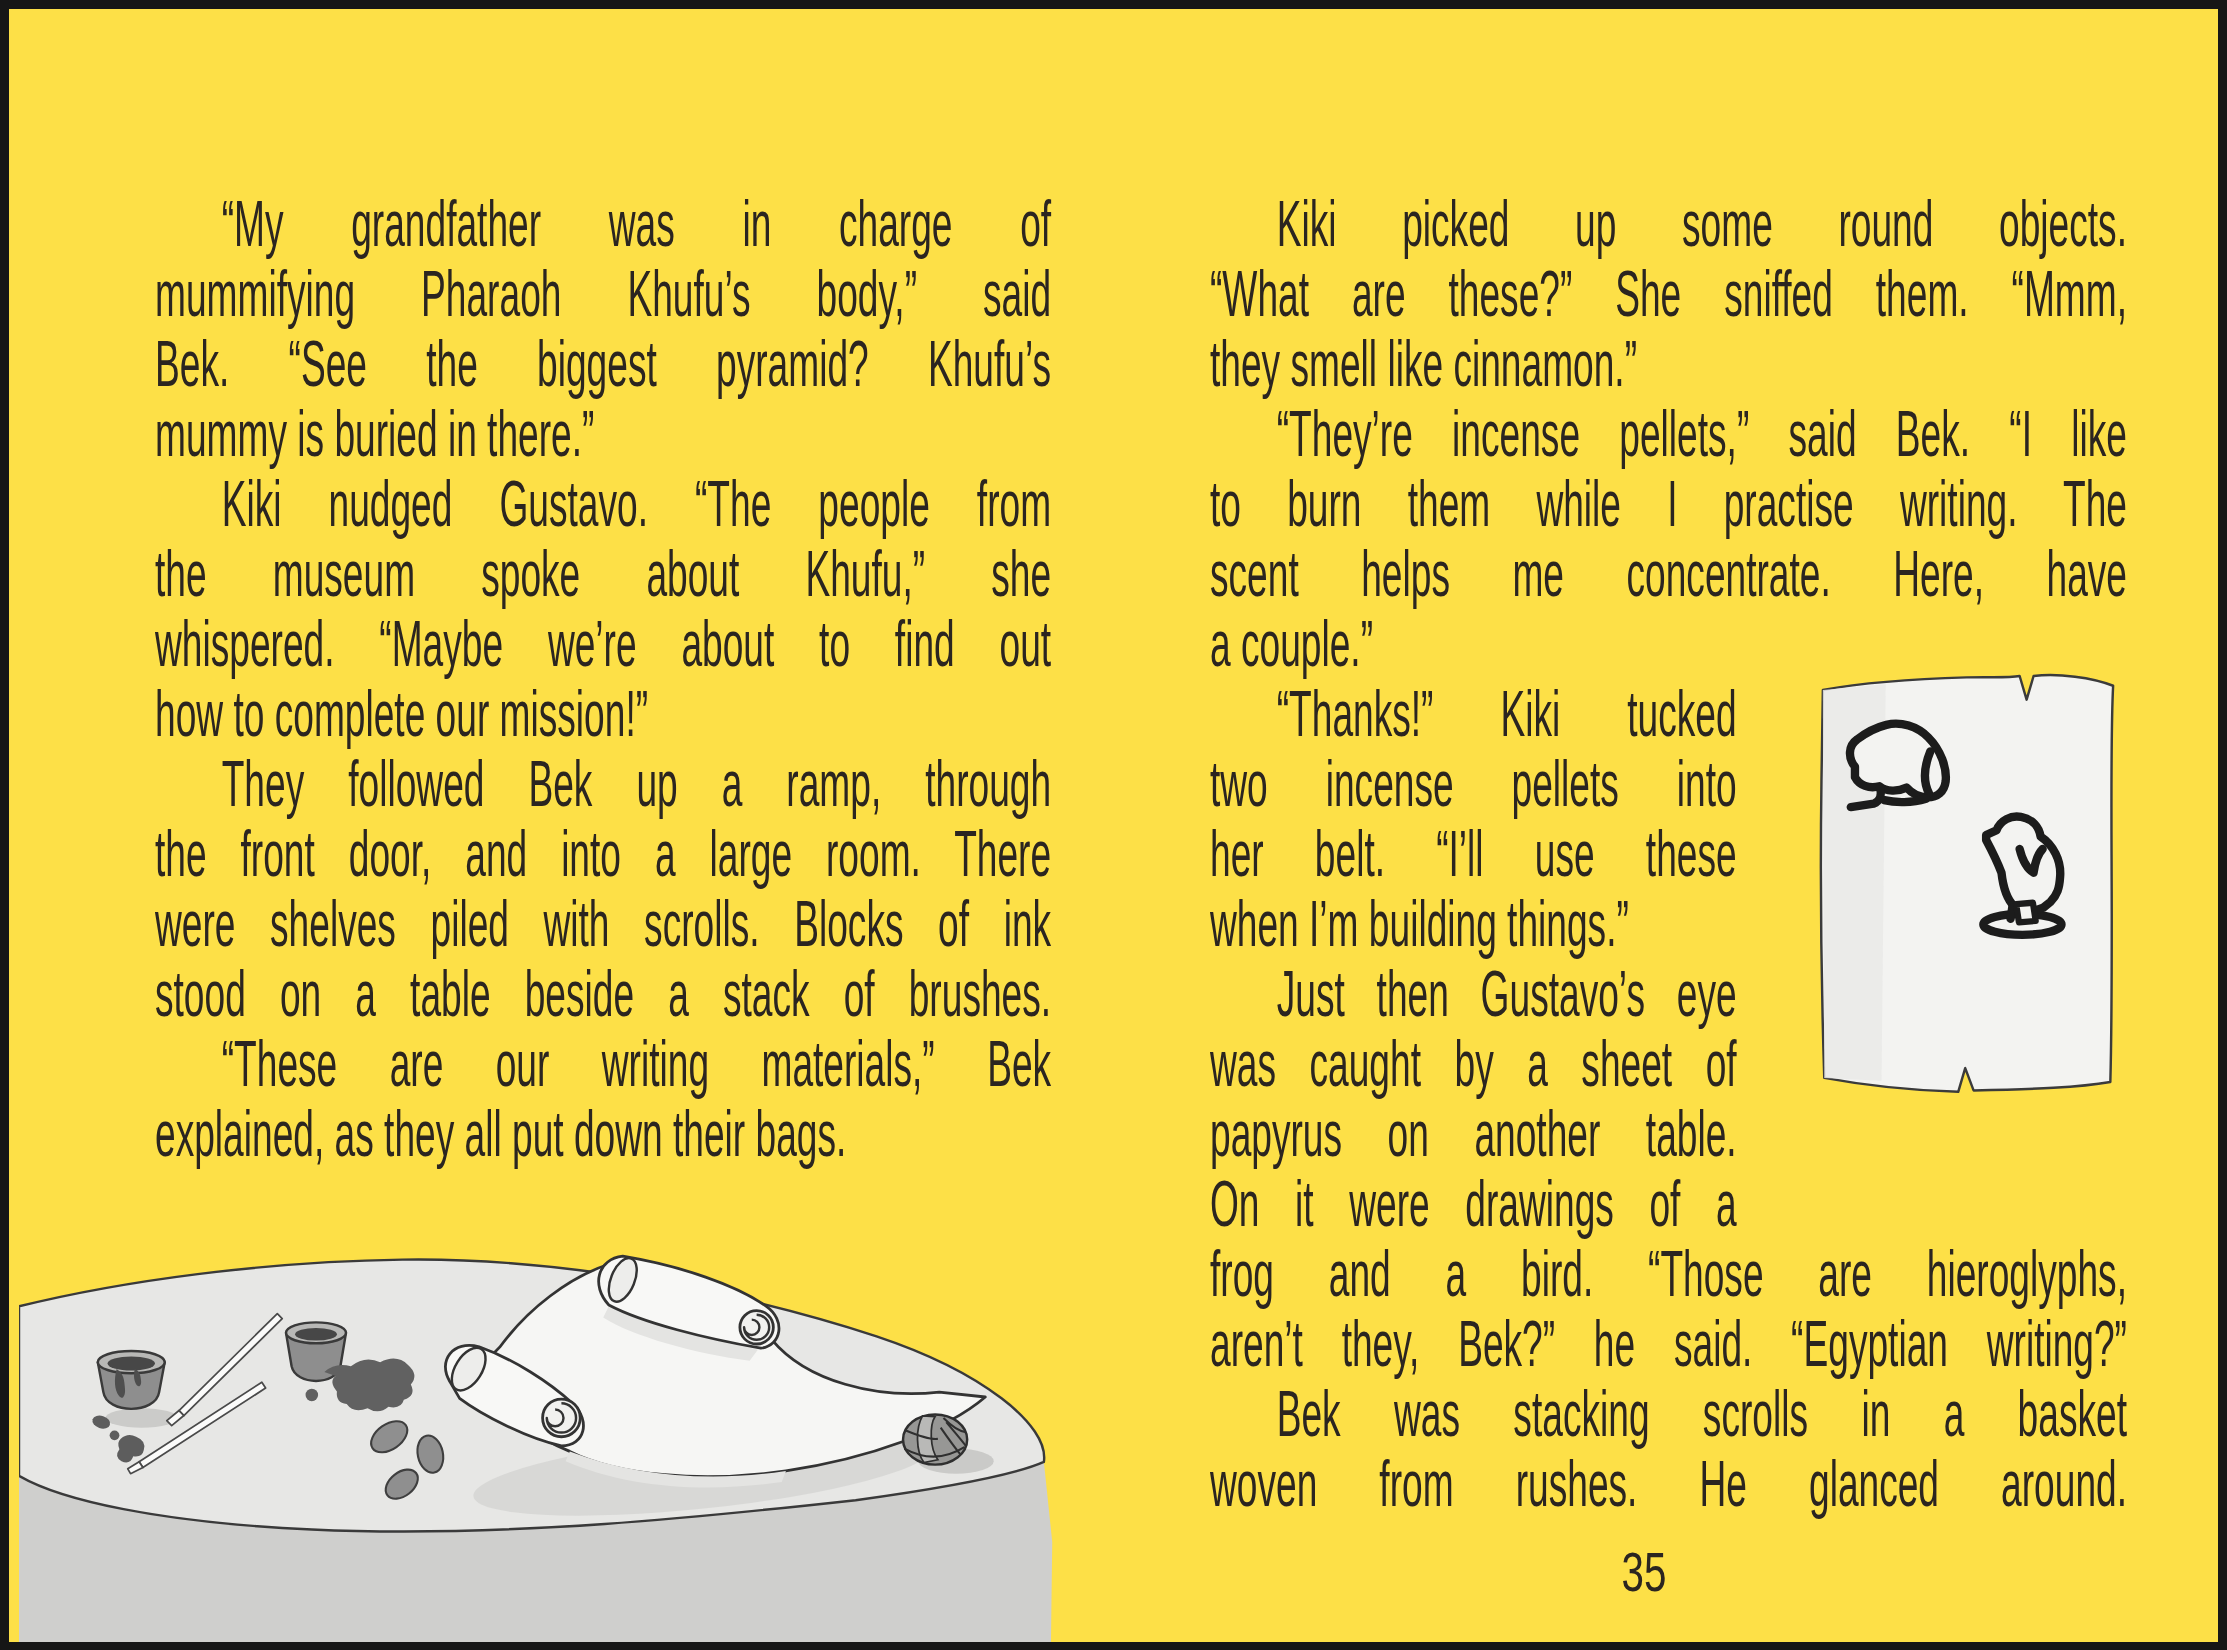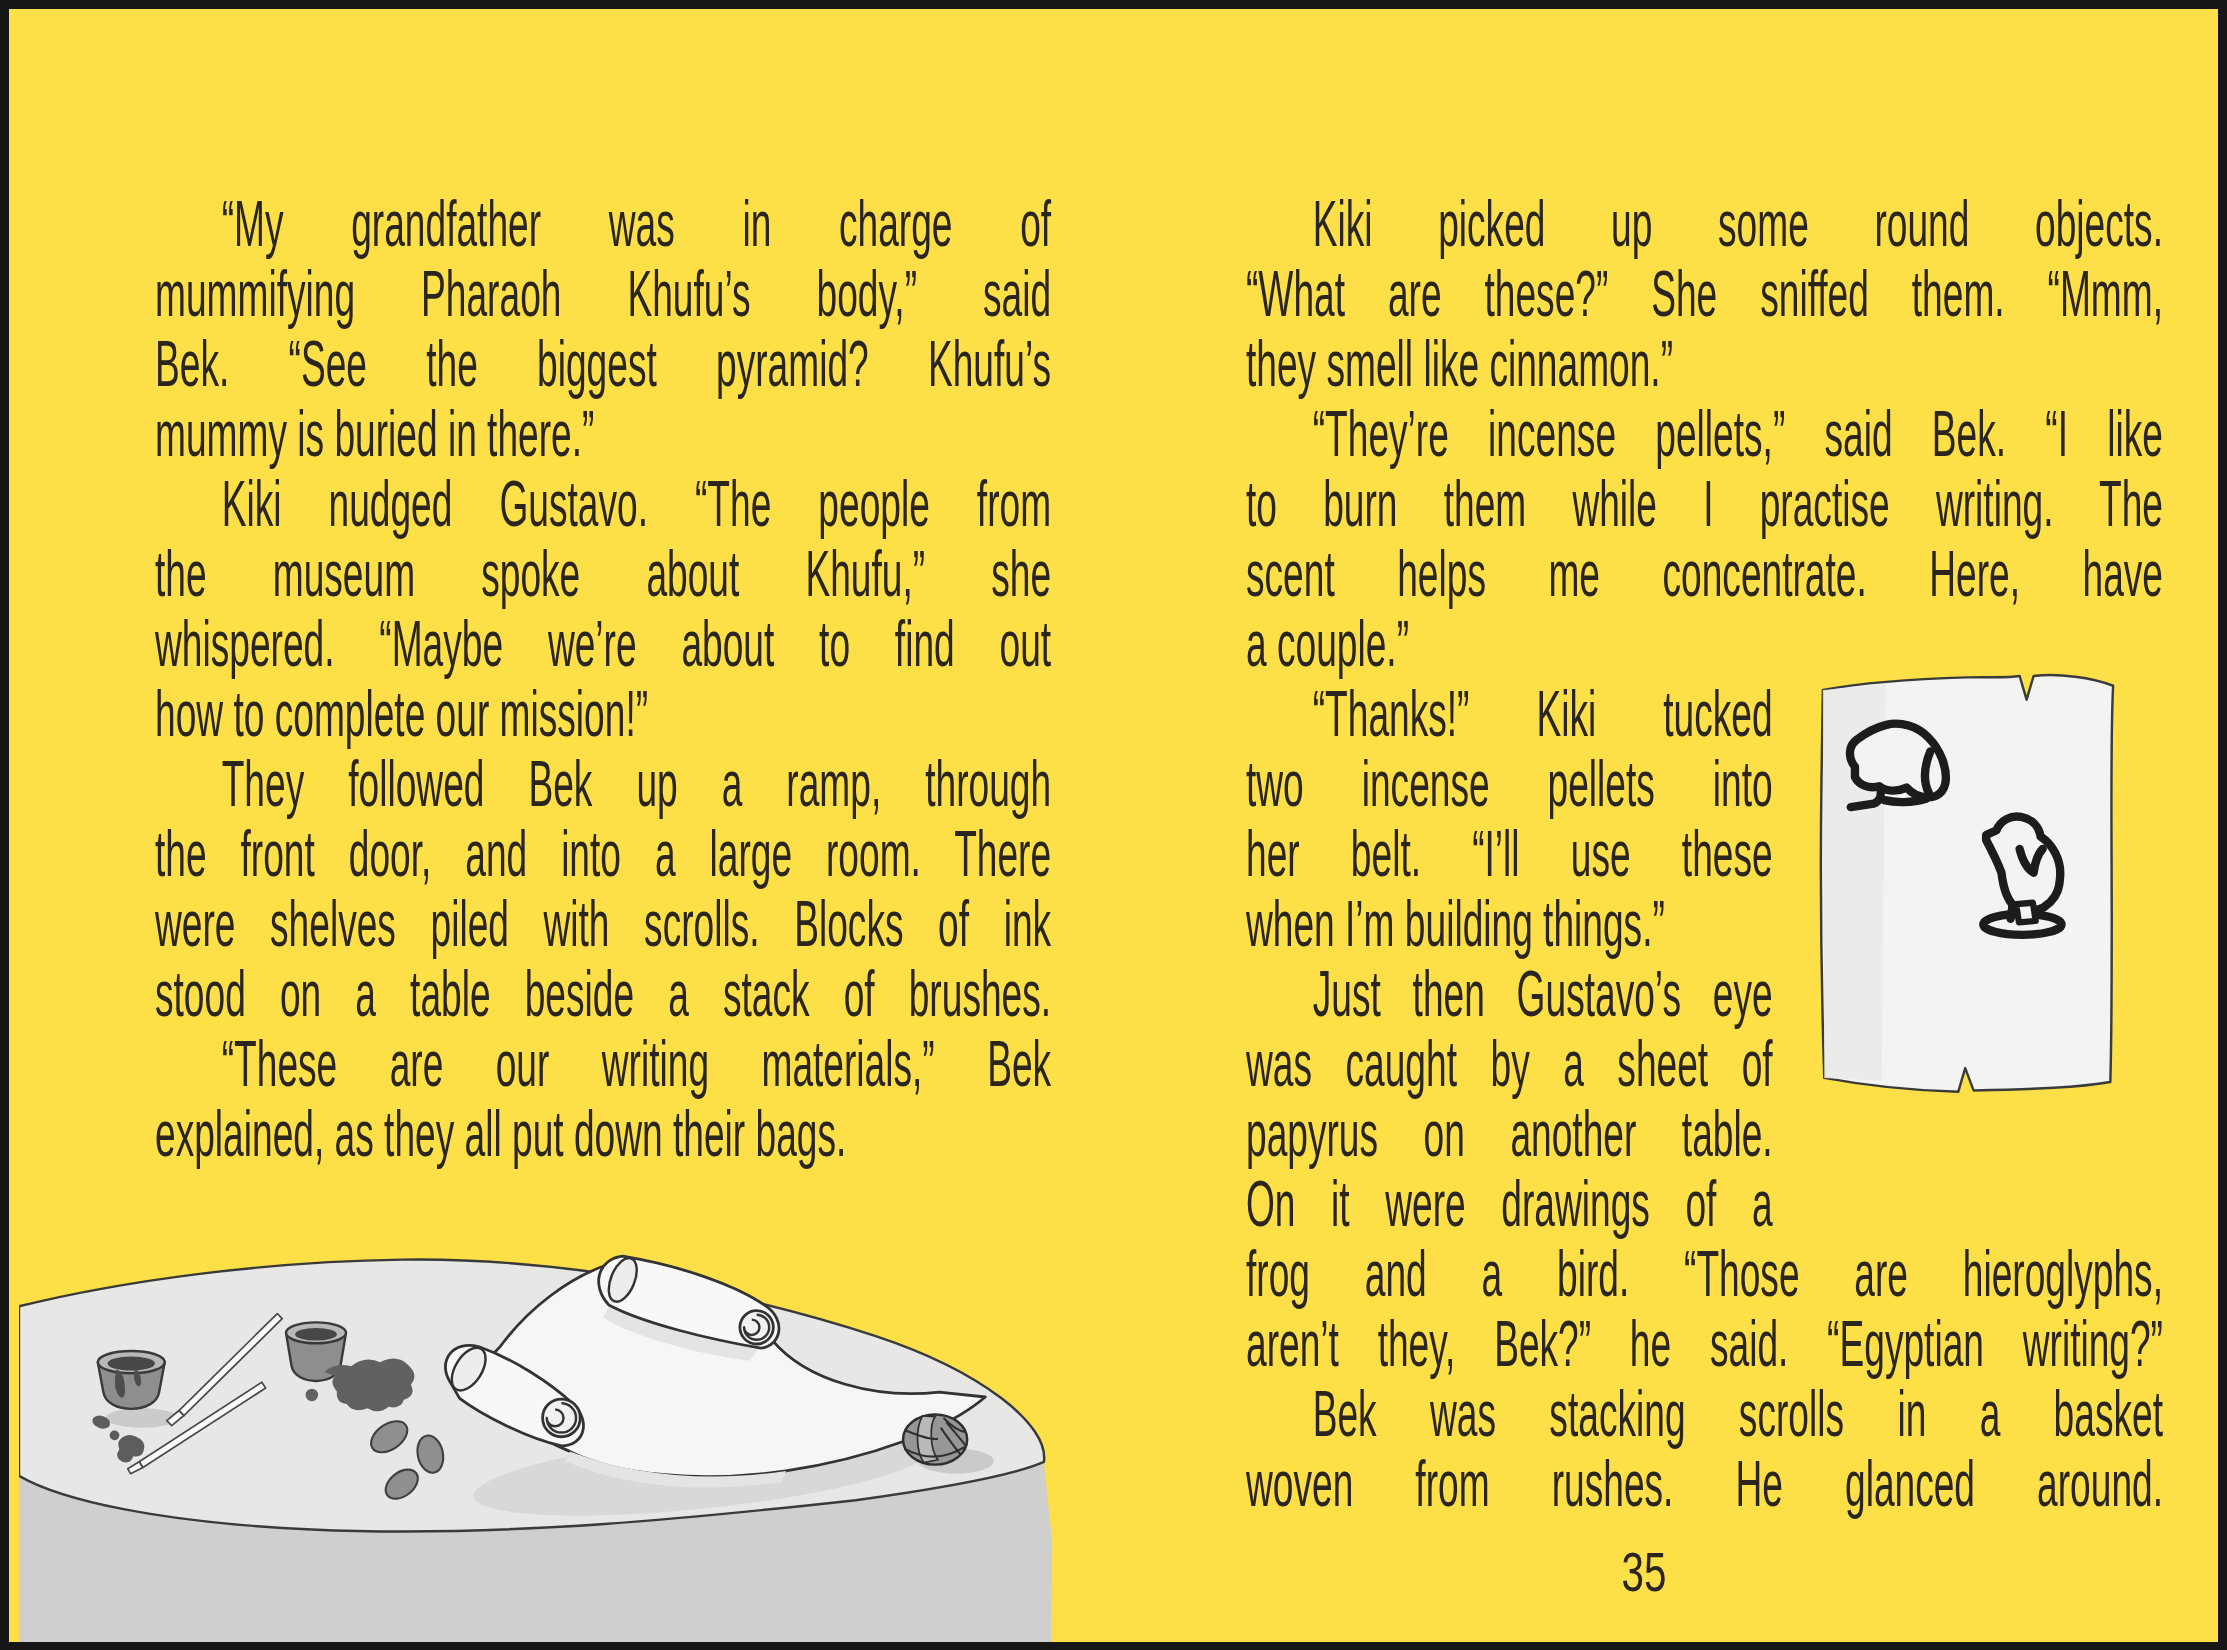--- a/index.html
+++ b/index.html
@@ -8,21 +8,21 @@
     width:2227px;height:1651px;
     background:#fde047;
     border:9.8px solid #161616;
     box-sizing:border-box;
     overflow:hidden;
     font-family:Liberation Sans, sans-serif;
     color:#2b2520;
   }
   .col{position:absolute;top:180px;}
   .col-left{left:146px;width:896px;}
-  .col-right{left:1237px;width:917px;}
+  .col-right{left:1201px;width:917px;}
   .line{
     height:70px;line-height:70px;
     font-size:64px;
     width:1545px;
     transform:scaleX(.58);
     transform-origin:0 0;
     white-space:normal;
     color:#2b2520;
   }
   .col-right .line{width:1581px;}

